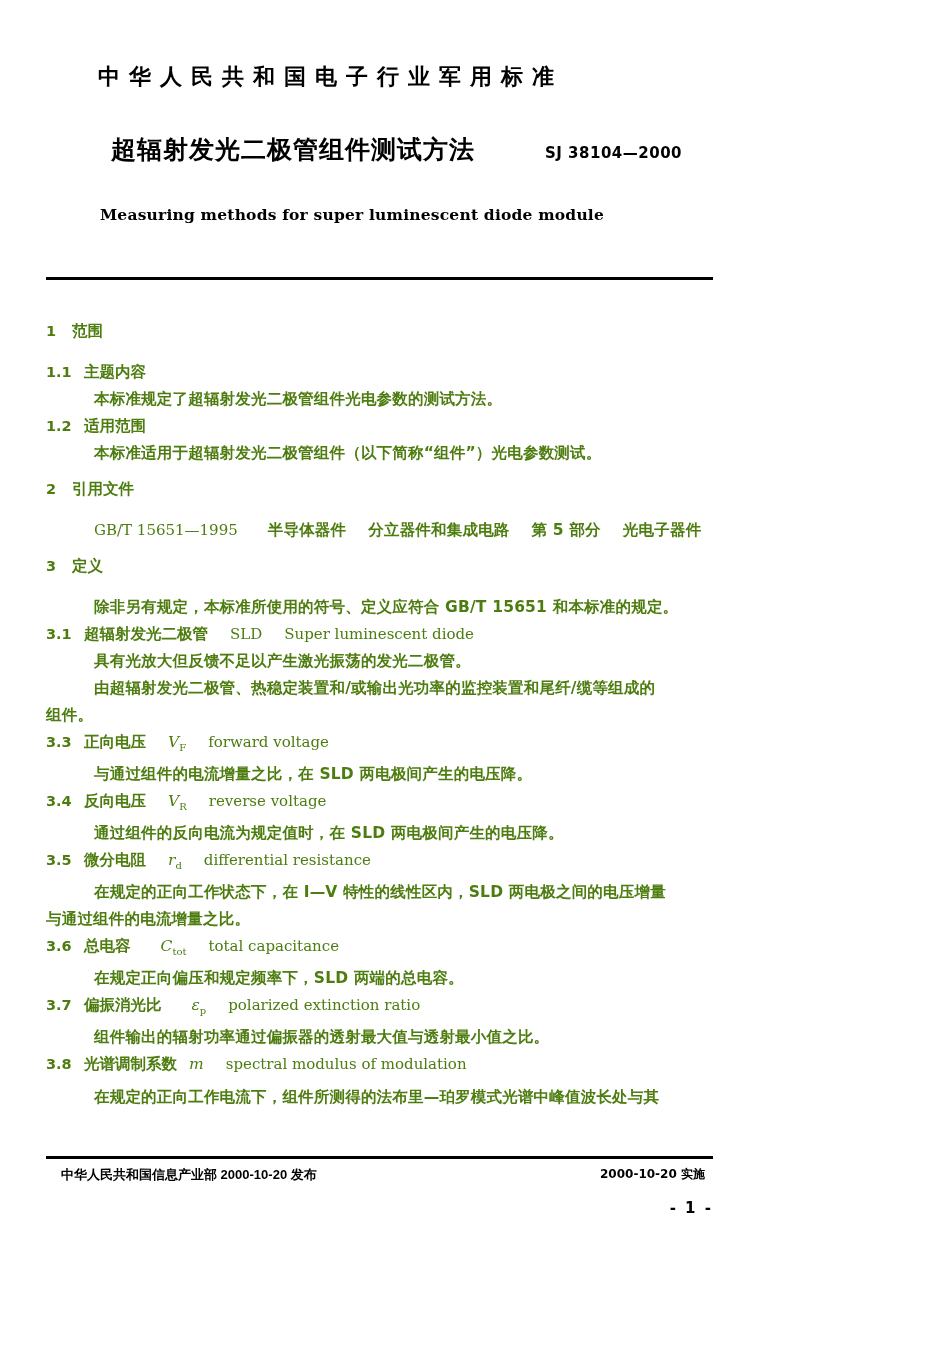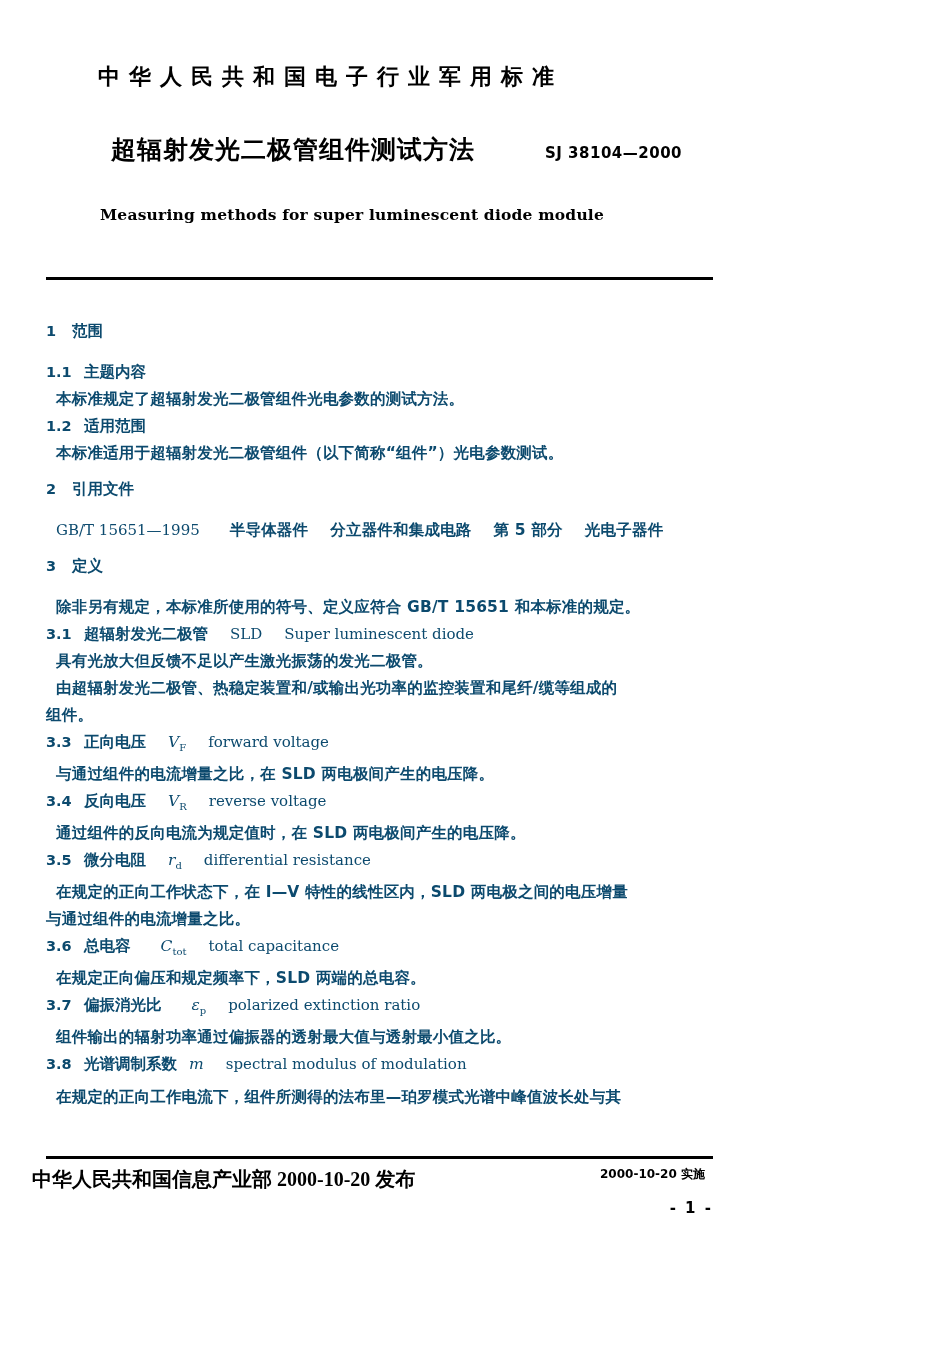--- a/index.html
+++ b/index.html
@@ -90,25 +90,25 @@
     top: 318px;
     width: 950px;
   }
 
   .line {
     position: relative;
     font-family: "DejaVu Serif", "Liberation Serif", serif;
     font-size: 15.5px;
     line-height: 27px;
     white-space: nowrap;
-    color: #0c4a6e;
+    color: #4d7c0f;
   }
   
   .l-ind {
-    padding-left: 56px;
+    padding-left: 94px;
   }
   
   .l-flush {
     padding-left: 46px;
   }
 
   .sp-sm { height: 9px; }
   .sp-md { height: 14px; }
 
   .num {
@@ -154,24 +154,24 @@
   .rule-bottom {
     position: absolute;
     left: 46px;
     top: 1156px;
     width: 667px;
     height: 3px;
     background: #000000;
   }
   .footer-left {
     position: absolute;
-    left: 32px;
+    left: 61px;
     top: 1166px;
-    font-family: Liberation Serif, serif;
-    font-size: 20px;
+    font-family: Liberation Sans, sans-serif;
+    font-size: 13px;
     font-weight: 700;
     white-space: nowrap;
   }
   .footer-right {
     position: absolute;
     left: 600px;
     top: 1166px;
     width: 113px;
     text-align: left;
     font-family: "DejaVu Sans", "Liberation Sans", sans-serif;

